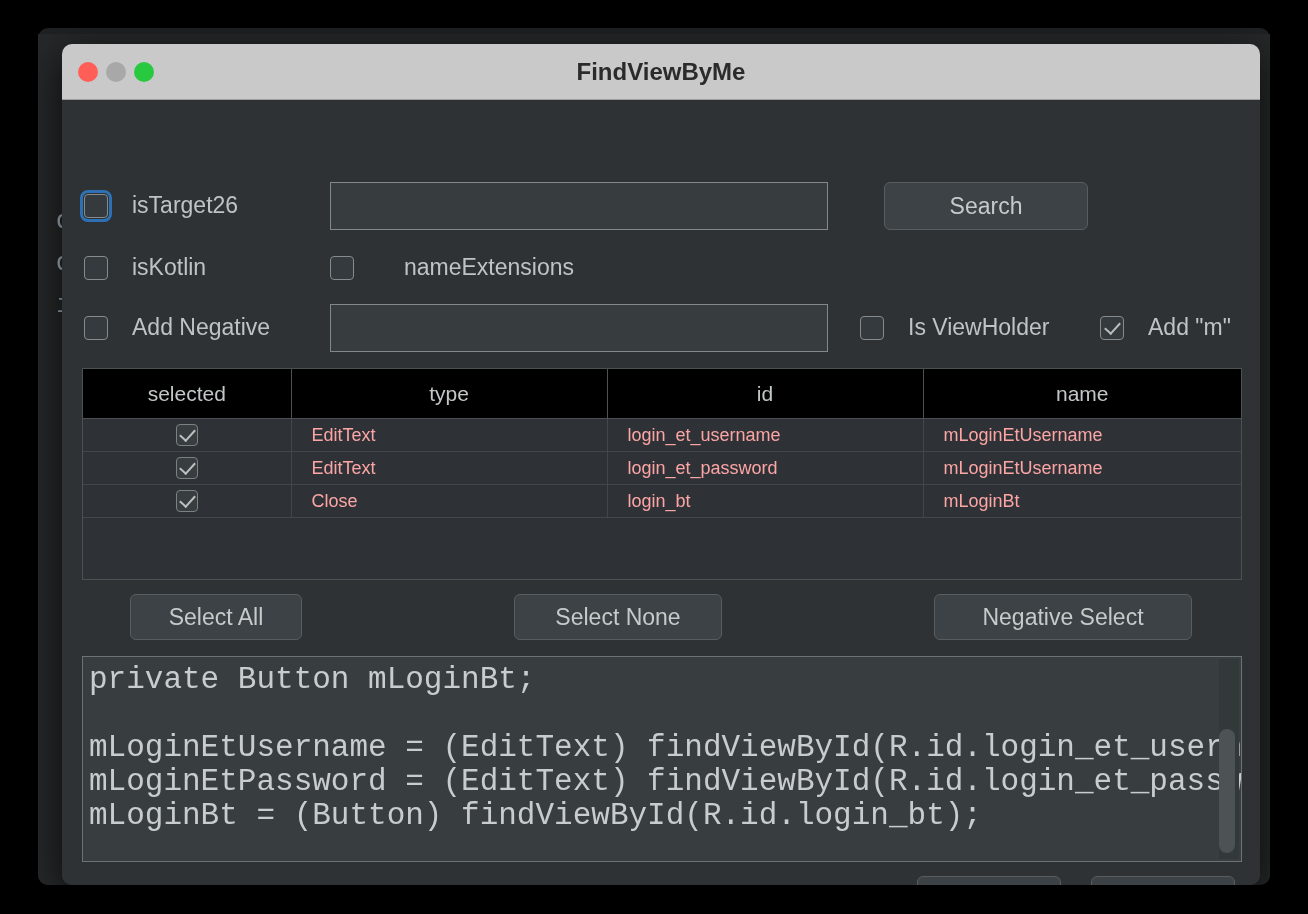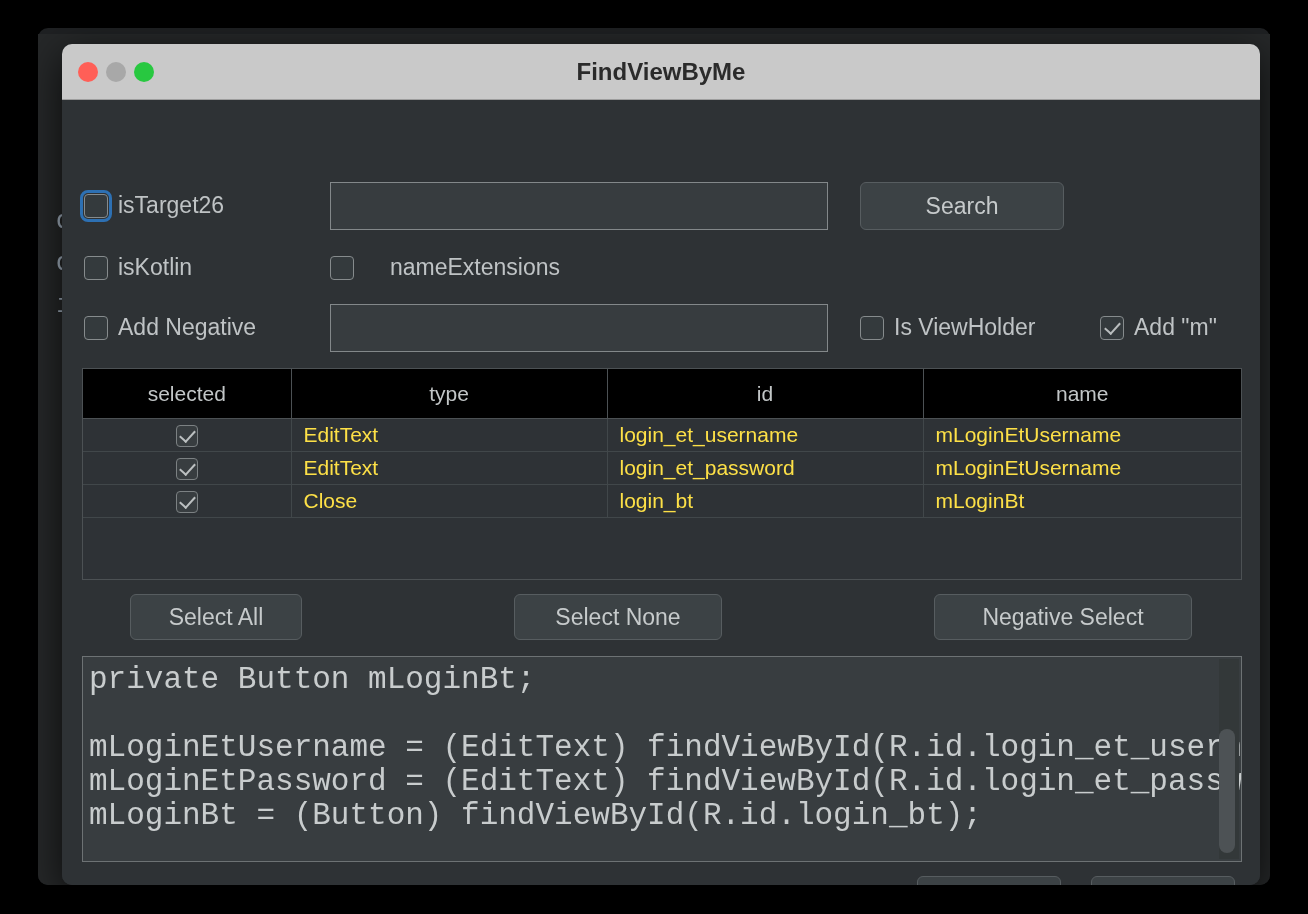--- a/index.html
+++ b/index.html
@@ -127,21 +127,21 @@
     top: 2px;
     width: 7px;
     height: 13px;
     border: solid #b9bdbe;
     border-width: 0 2.6px 2.6px 0;
     transform: rotate(42deg);
   }
   .cb-label {
     display: inline-block;
     vertical-align: middle;
-    margin-left: 10px;
+    margin-left: 24px;
     font-size: 23px;
     color: #bfc3c5;
     white-space: nowrap;
   }
   .row-item {
     position: absolute;
     display: flex;
     align-items: center;
   }
   .textfield {
@@ -191,23 +191,23 @@
     border-bottom: 1px solid #4c5154;
     font-size: 21px;
     font-weight: normal;
     color: #c2c6c7;
   }
   table.vt th:last-child { border-right: none; }
   table.vt td {
     height: 32px;
     border-right: 1px solid #41474a;
     border-bottom: 1px solid #41474a;
-    font-size: 21px;
-    color: #fde047;
-    padding: 0 12px;
+    font-size: 18px;
+    color: #fca5a5;
+    padding: 0 20px;
   }
   table.vt td:last-child { border-right: none; }
   td.sel-cell { text-align: center; padding: 0; }
   .tbl-cb {
     display: inline-block;
     width: 22px;
     height: 22px;
     box-sizing: border-box;
     border: 1px solid #7c8183;
     border-radius: 4px;
@@ -291,21 +291,21 @@
       <div class="title-text">FindViewByMe</div>
     </div>
 
     <div class="dialog-body">
 
       <div class="row-item" style="left:22px; top:92px;">
         <span class="cb focused"></span>
         <span class="cb-label">isTarget26</span>
       </div>
       <input class="textfield" style="left: 268px; top: 82px; width: 498px; height: 48px;" value="">
-      <button class="btn" style="left:798px; top:82px; width:204px; height:48px;">Search</button>
+      <button class="btn" style="left:822px; top:82px; width:204px; height:48px;">Search</button>
 
       <div class="row-item" style="left:22px; top:154px;">
         <span class="cb"></span>
         <span class="cb-label">isKotlin</span>
       </div>
       <div class="row-item" style="left:268px; top:154px;gap:26px;">
         <span class="cb"></span>
         <span class="cb-label">nameExtensions</span>
       </div>
 

